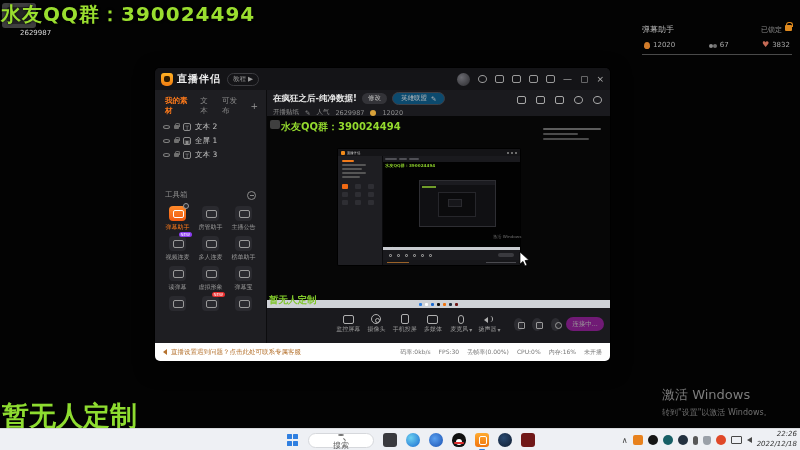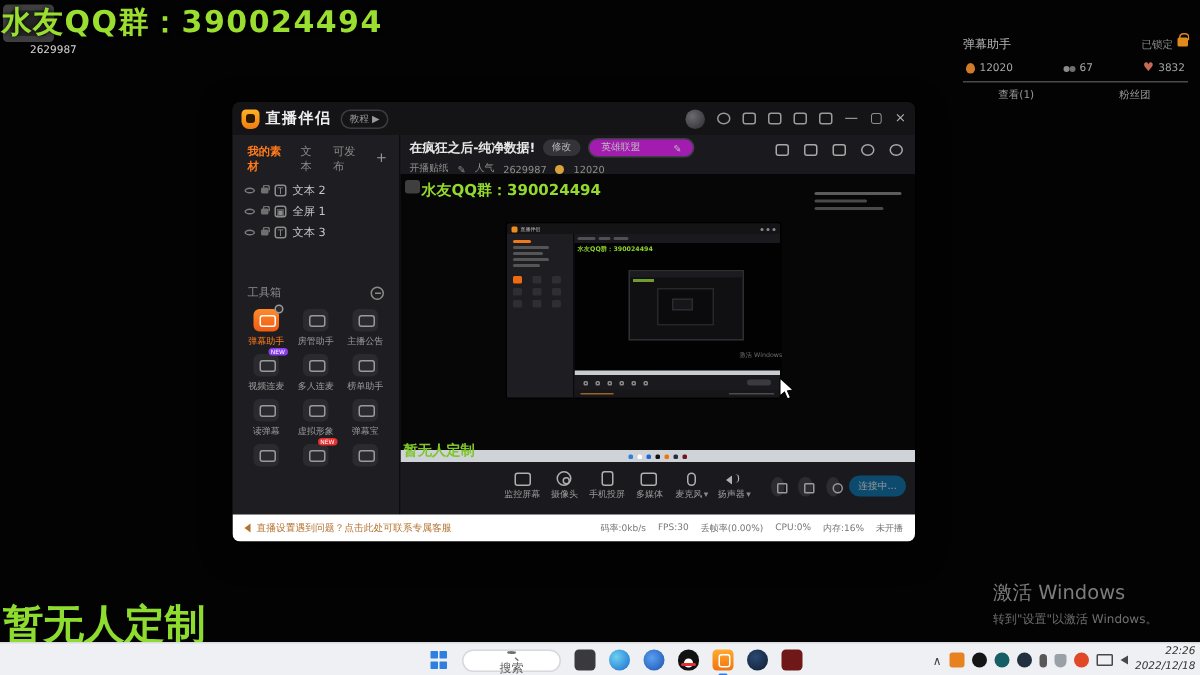--- a/index.html
+++ b/index.html
@@ -99,22 +99,22 @@
   .badge-new { position:absolute; right:-6px; top:-4px; font-size:4px; color:#fff; background:#8a3cf0;
                border-radius:4px; padding:0 2px; line-height:5px; }
   .badge-new.red { background:#e83030; }
 
   
   .main { flex:1; display:flex; flex-direction:column; min-width:0; background:#1a1a1e; }
   .m-header { height:26px; padding:2px 6px 0 6px; position:relative; flex:none; }
   .m-row1 { display:flex; align-items:center; gap:5px; }
   .m-title { font-size:8.5px; color:#e8e8e8; font-weight:bold; }
   .pill-btn { font-size:6.5px; color:#bdbdbd; background:#333338; border-radius:7px; padding:1px 6px; }
-  .pill-cat { font-size:6.5px; color:#bdbdbd; background:#a21caf; border:1px solid #3e3e44;
-              border-radius:7px; padding:1px 8px; display:flex; gap:22px; align-items:center; }
+  .pill-cat { font-size:6.5px; color:#bdbdbd; background:#0c4a6e; border:1px solid #3e3e44;
+              border-radius:7px; padding:1px 8px; display:flex; gap:4px; align-items:center; }
   .m-row2 { display:flex; align-items:center; gap:6px; margin-top:3px; font-size:6.5px; color:#8f8f8f; }
   .coin { width:6px; height:6px; border-radius:50%; background:#d9a23a; display:inline-block; }
   .m-hicons { position:absolute; right:8px; top:6px; display:flex; gap:10px; align-items:center; }
   .h-ico { width:9px; height:8px; border:1px solid #a8a8a8; border-radius:2px; }
   .h-ico.round { border-radius:50%; }
 
   
   .preview { height:192px; background:#060606; position:relative; flex:none; overflow:hidden; }
   .pv-qq { position:absolute; left:14px; top:4px; font-size:10px; font-weight:bold; color:#94da2e; white-space:nowrap; }
   .pv-logo { position:absolute; left:3px; top:4px; width:10px; height:9px; background:#3f3f3f; border-radius:2px; }
@@ -183,21 +183,21 @@
   .ti-ico.spk:after { content:""; position:absolute; left:4px; top:1px; width:4px; height:6px;
                       border-right:1px solid #b0b0b0; border-radius:0 4px 4px 0; }
   .ti-label { font-size:6px; color:#9a9a9a; white-space:nowrap; display:flex; align-items:center; gap:1px; }
   .dd { font-size:6px; color:#8a8a8a; }
   .tb-spacer { flex:1; }
   .round-btn { width:13px; height:13px; border-radius:50%; background:#2c2c31; margin-left:7px;
                position:relative; }
   .round-btn:before { content:""; position:absolute; left:4px; top:4px; width:5px; height:5px;
                       border:1px solid #9a9a9a; border-radius:1px; }
   .round-btn.gear:before { border-radius:50%; }
-  .status-pill { margin-left:4px; width:52px; height:14px; background:#0c4a6e; border-radius:8px;
+  .status-pill { margin-left:4px; width:52px; height:14px; background:#701a75; border-radius:8px;
                  font-size:6.5px; color:#9a9a9a; display:flex; align-items:center; justify-content:center; }
 
   
   .statusbar { height:18px; background:#ffffff; display:flex; align-items:center; padding:0 8px; flex:none; }
   .notice { display:flex; align-items:center; gap:4px; font-size:6.5px; color:#b5722e; }
   .spk-ico { width:0; height:0; border-left:4px solid #b5722e; border-top:3px solid transparent;
              border-bottom:3px solid transparent; transform:rotate(180deg); }
   .metrics { margin-left:auto; display:flex; gap:8px; font-size:6px; color:#777; white-space:nowrap; }
 
   
@@ -273,24 +273,20 @@
       <span class="dm-stat">
           <span class="users-ico"></span>
         <span>67</span>
         </span>
       <span class="dm-stat">
           <span class="heart-ico">♥</span>
         <span>3832</span>
         </span>
     </div>
     <div class="dm-div"></div>
-    <div class="dm-tabs">
-      <span class="dm-tab">查看(1)</span>
-      <span class="dm-tab">粉丝团</span>
-    </div>
   </div>
 
   <div class="app">
 
     <div class="titlebar">
       <span class="logo-shield"></span>
       <span class="logo-text">直播伴侣</span>
       <span class="logo-pill">教程 ▶</span>
       <span class="tb-right">
         <span class="avatar"></span>

